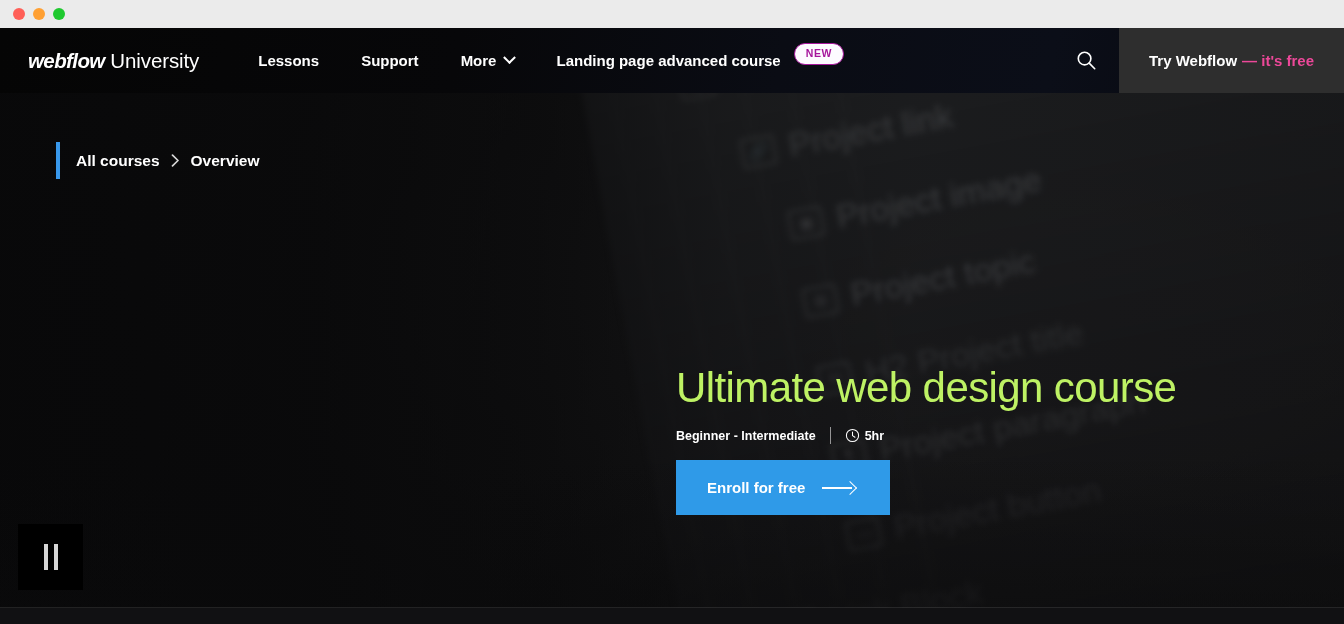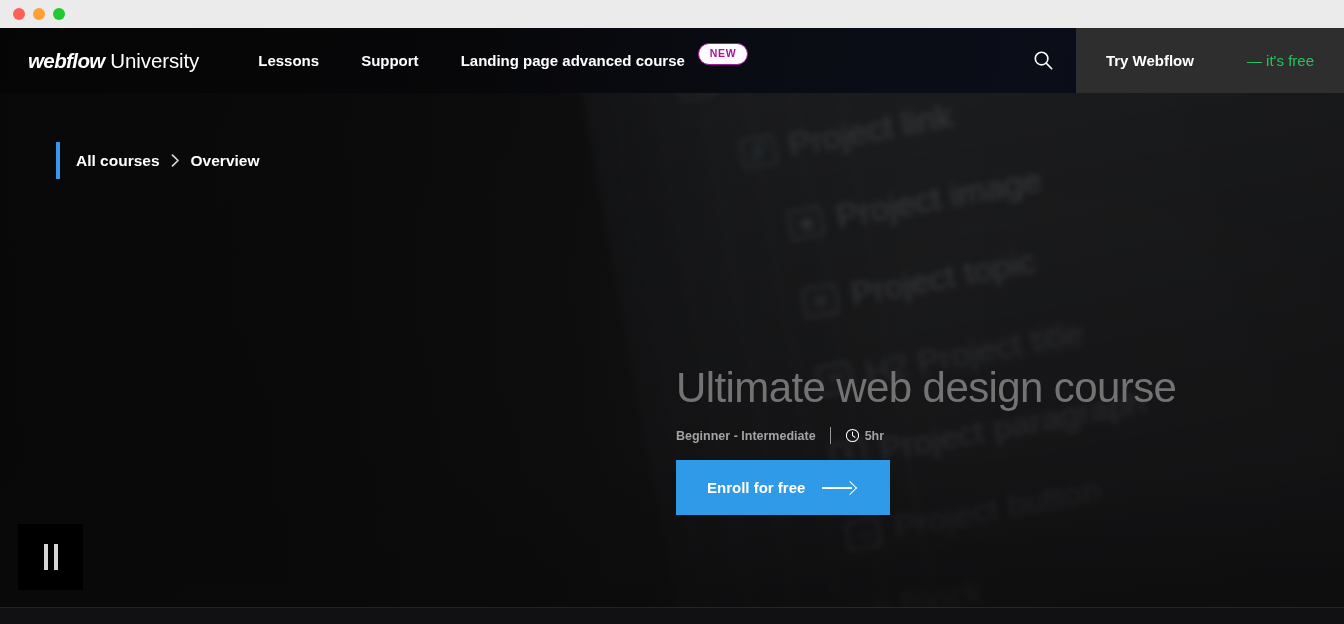--- a/index.html
+++ b/index.html
@@ -248,24 +248,23 @@
   }
   .cta-btn {
     display: flex;
     align-items: center;
     padding: 0 30px;
     background: #2e2e2e;
     color: #ffffff;
     font-size: 15px;
     white-space: nowrap;
     cursor: pointer;
-    gap: 48px;
   }
   .cta-btn .strong { font-weight: 700; }
-  .cta-btn .light { font-weight: 400; color: #22c55e; margin-left: 5px; }
+  .cta-btn .light { font-weight: 700; color: #ec4899; margin-left: 5px; }
 
   
   .breadcrumb {
     position: absolute;
     top: 114px;
     left: 56px;
     display: flex;
     align-items: center;
     z-index: 30;
   }
@@ -299,32 +298,32 @@
 
   
   .hero-copy {
     position: absolute;
     left: 676px;
     top: 336px;
     width: 540px;
     z-index: 30;
   }
   .hero-title {
-    color: #737373;
+    color: #bef264;
     font-size: 42px;
     font-weight: 400;
     line-height: 1.12;
     letter-spacing: -0.6px;
     margin-bottom: 16px;
     white-space: nowrap;
   }
   .hero-meta {
     display: flex;
     align-items: center;
-    color: #a3a3a3;
+    color: #ffffff;
     font-size: 12.5px;
     font-weight: 700;
     margin-bottom: 16px;
   }
   .hero-meta .divider {
     width: 1px;
     height: 17px;
     background: rgba(255,255,255,0.55);
     margin: 0 14px;
   }
@@ -490,20 +489,24 @@
       <div class="nav-left">
         <div class="brand">
           <span class="mark">webflow</span><span class="sub"> University</span>
         </div>
         <div class="nav-links">
           <a class="nav-link">
             <span>Lessons</span>
           </a>
           <a class="nav-link">
             <span>Support</span>
+          </a>
+          <a class="nav-link">
+            <span>More</span>
+            <span class="chev"></span>
           </a>
           <a class="nav-link promo">
             <span>Landing page advanced course</span>
             <span class="new-badge">NEW</span>
           </a>
         </div>
       </div>
 
       <div class="nav-right">
         <div class="search-btn">

